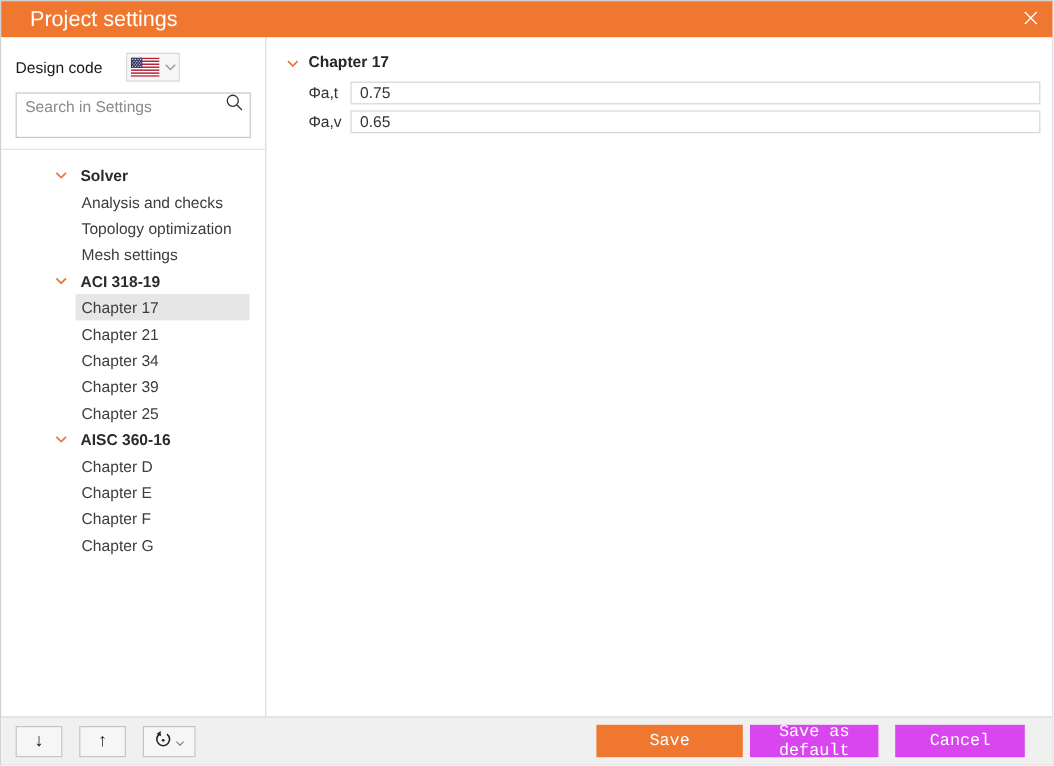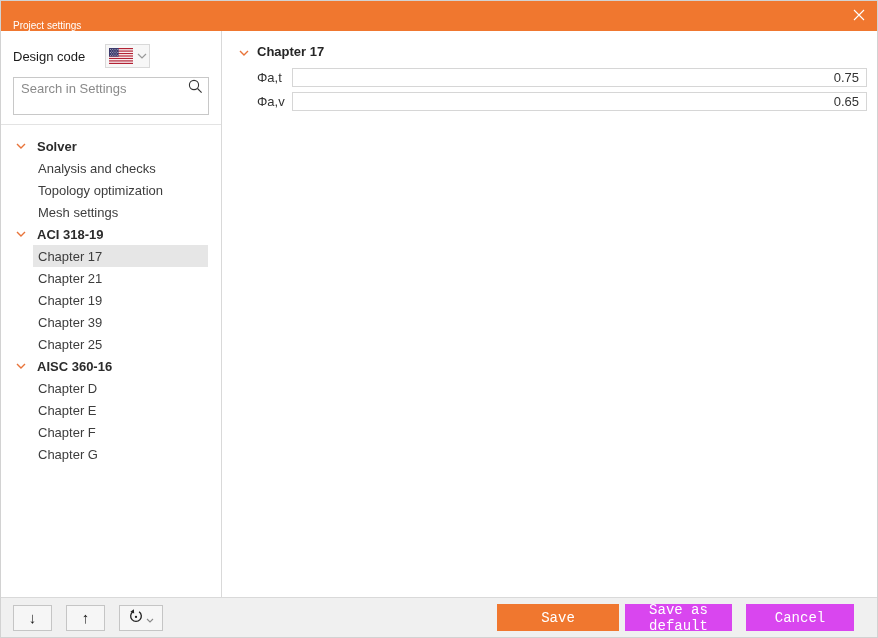--- a/index.html
+++ b/index.html
@@ -15,23 +15,23 @@
     width: 878px; height: 638px;
     border: 1px solid #d2d2d2;
     display: flex; flex-direction: column;
     background: #fff;
   }
   
   .titlebar {
     height: 30px; flex: 0 0 30px;
     background: #f0772f;
     color: #fff;
-    display: flex; align-items: flex-end;
-    padding-left: 12px;
-    font-size: 10px;
+    display: flex; align-items: center;
+    padding-left: 24px;
+    font-size: 18px;
   }
   .titlebar .close-btn {
     margin-left: auto;
     width: 36px; height: 30px;
     display: flex; align-items: center; justify-content: center;
     color: #fff; font-size: 14px;
     cursor: default;
   }
   
   .body { flex: 1; display: flex; min-height: 0; }
@@ -67,20 +67,21 @@
   }
   .search-row input::placeholder { color: #8a8a8a; }
   .panel-sep { margin-top: 9px; border-bottom: 1px solid #e3e3e3; }
   
   .tree { margin-top: 10px; }
   .tree-row {
     height: 22px;
     display: flex; align-items: center;
     font-size: 13px; color: #3d3d3d;
     cursor: default;
+    margin-left: 30px;
   }
   .tree-group { padding-left: 15px; font-weight: bold; color: #2b2b2b; }
   .tree-group .tw { width: 11px; margin-right: 10px; display: flex; align-items: center; }
   .tree-item {
     margin-left: 32px; margin-right: 13px;
     padding-left: 5px;
     height: 22px; display: flex; align-items: center;
     flex: 1;
   }
   .tree-item.selected { background: #e6e6e6; }
@@ -94,21 +95,20 @@
   .fields { margin: 9px 10px 0 35px; }
   .field-row { display: flex; align-items: center; margin-bottom: 5px; }
   .field-label { width: 31px; flex: 0 0 31px; font-size: 13px; color: #333; margin-right: 4px; }
   .field-row input {
     flex: 1; height: 19px;
     border: 1px solid #d6d6d6;
     padding: 0 7px;
     font-family: "Liberation Sans", sans-serif;
     font-size: 13px; color: #333;
     outline: none;
-    text-align: right;
   }
   
   .footer {
     flex: 0 0 40px; height: 40px;
     background: #f0f0f0;
     border-top: 1px solid #d9d9d9;
     display: flex; align-items: center;
     padding: 0 12px;
   }
   .nav-group { display: flex; align-items: center; gap: 14px; }
@@ -251,21 +251,21 @@
               <span>Chapter 17</span>
             </div>
           </div>
         <div class="tree-row">
             <div class="tree-item">
               <span>Chapter 21</span>
             </div>
           </div>
         <div class="tree-row">
             <div class="tree-item">
-              <span>Chapter 19</span>
+              <span>Chapter 34</span>
             </div>
           </div>
         <div class="tree-row">
             <div class="tree-item">
               <span>Chapter 39</span>
             </div>
           </div>
         <div class="tree-row">
             <div class="tree-item">
               <span>Chapter 25</span>

